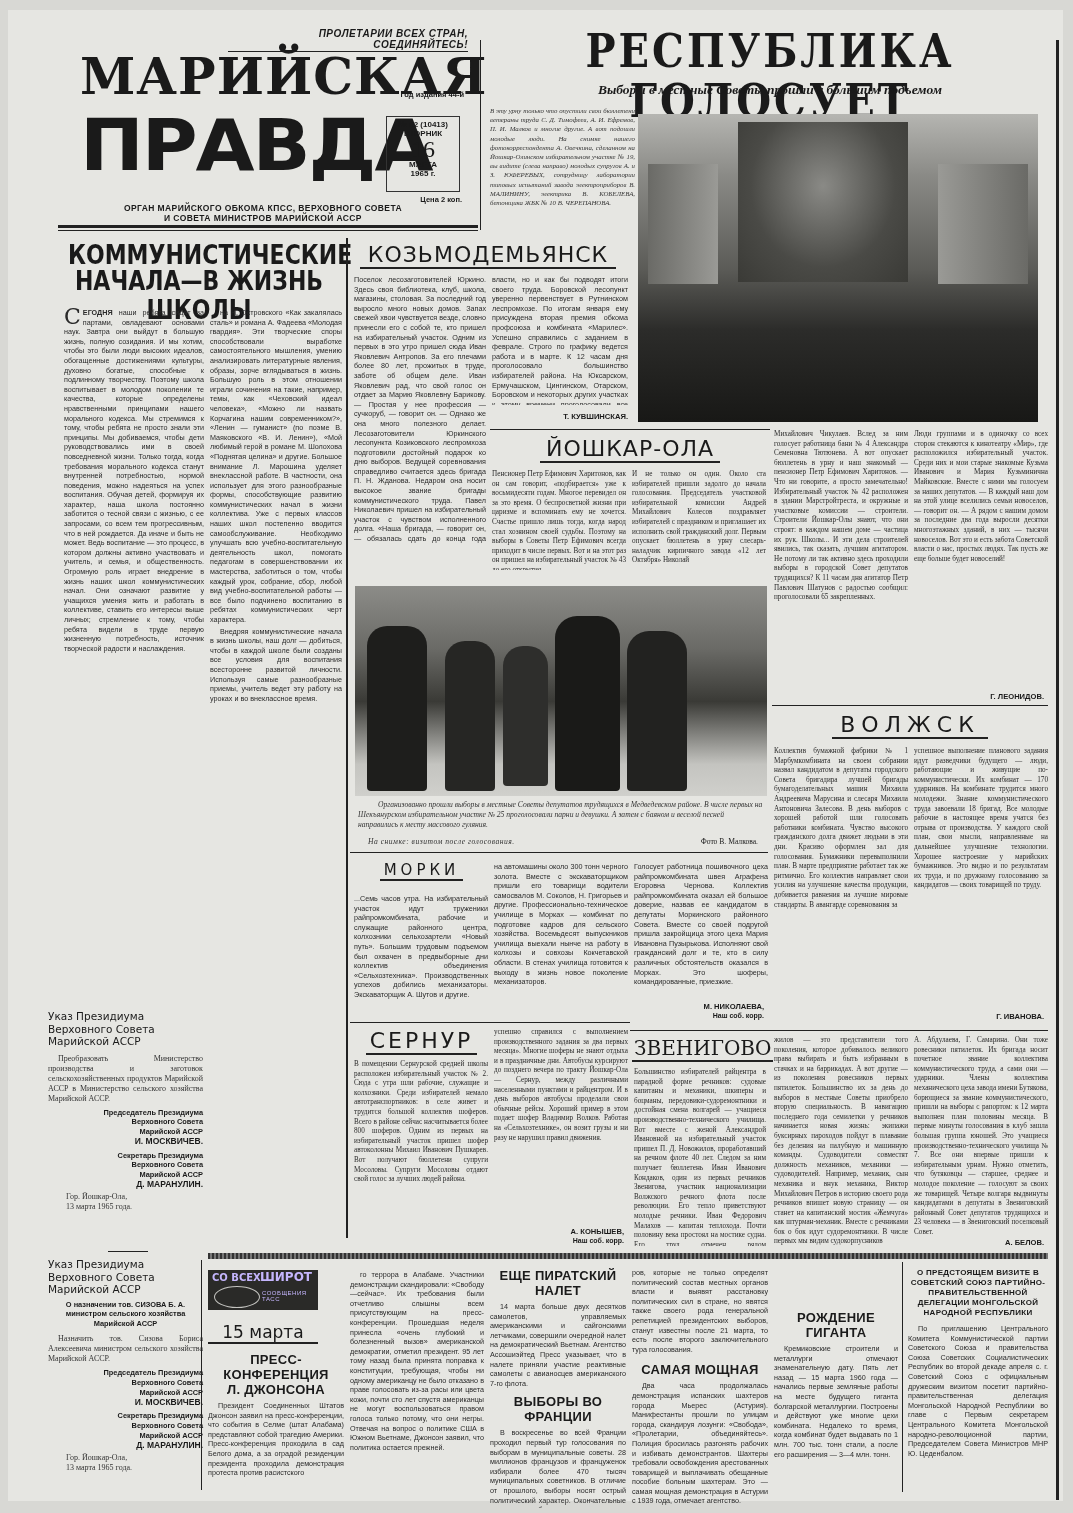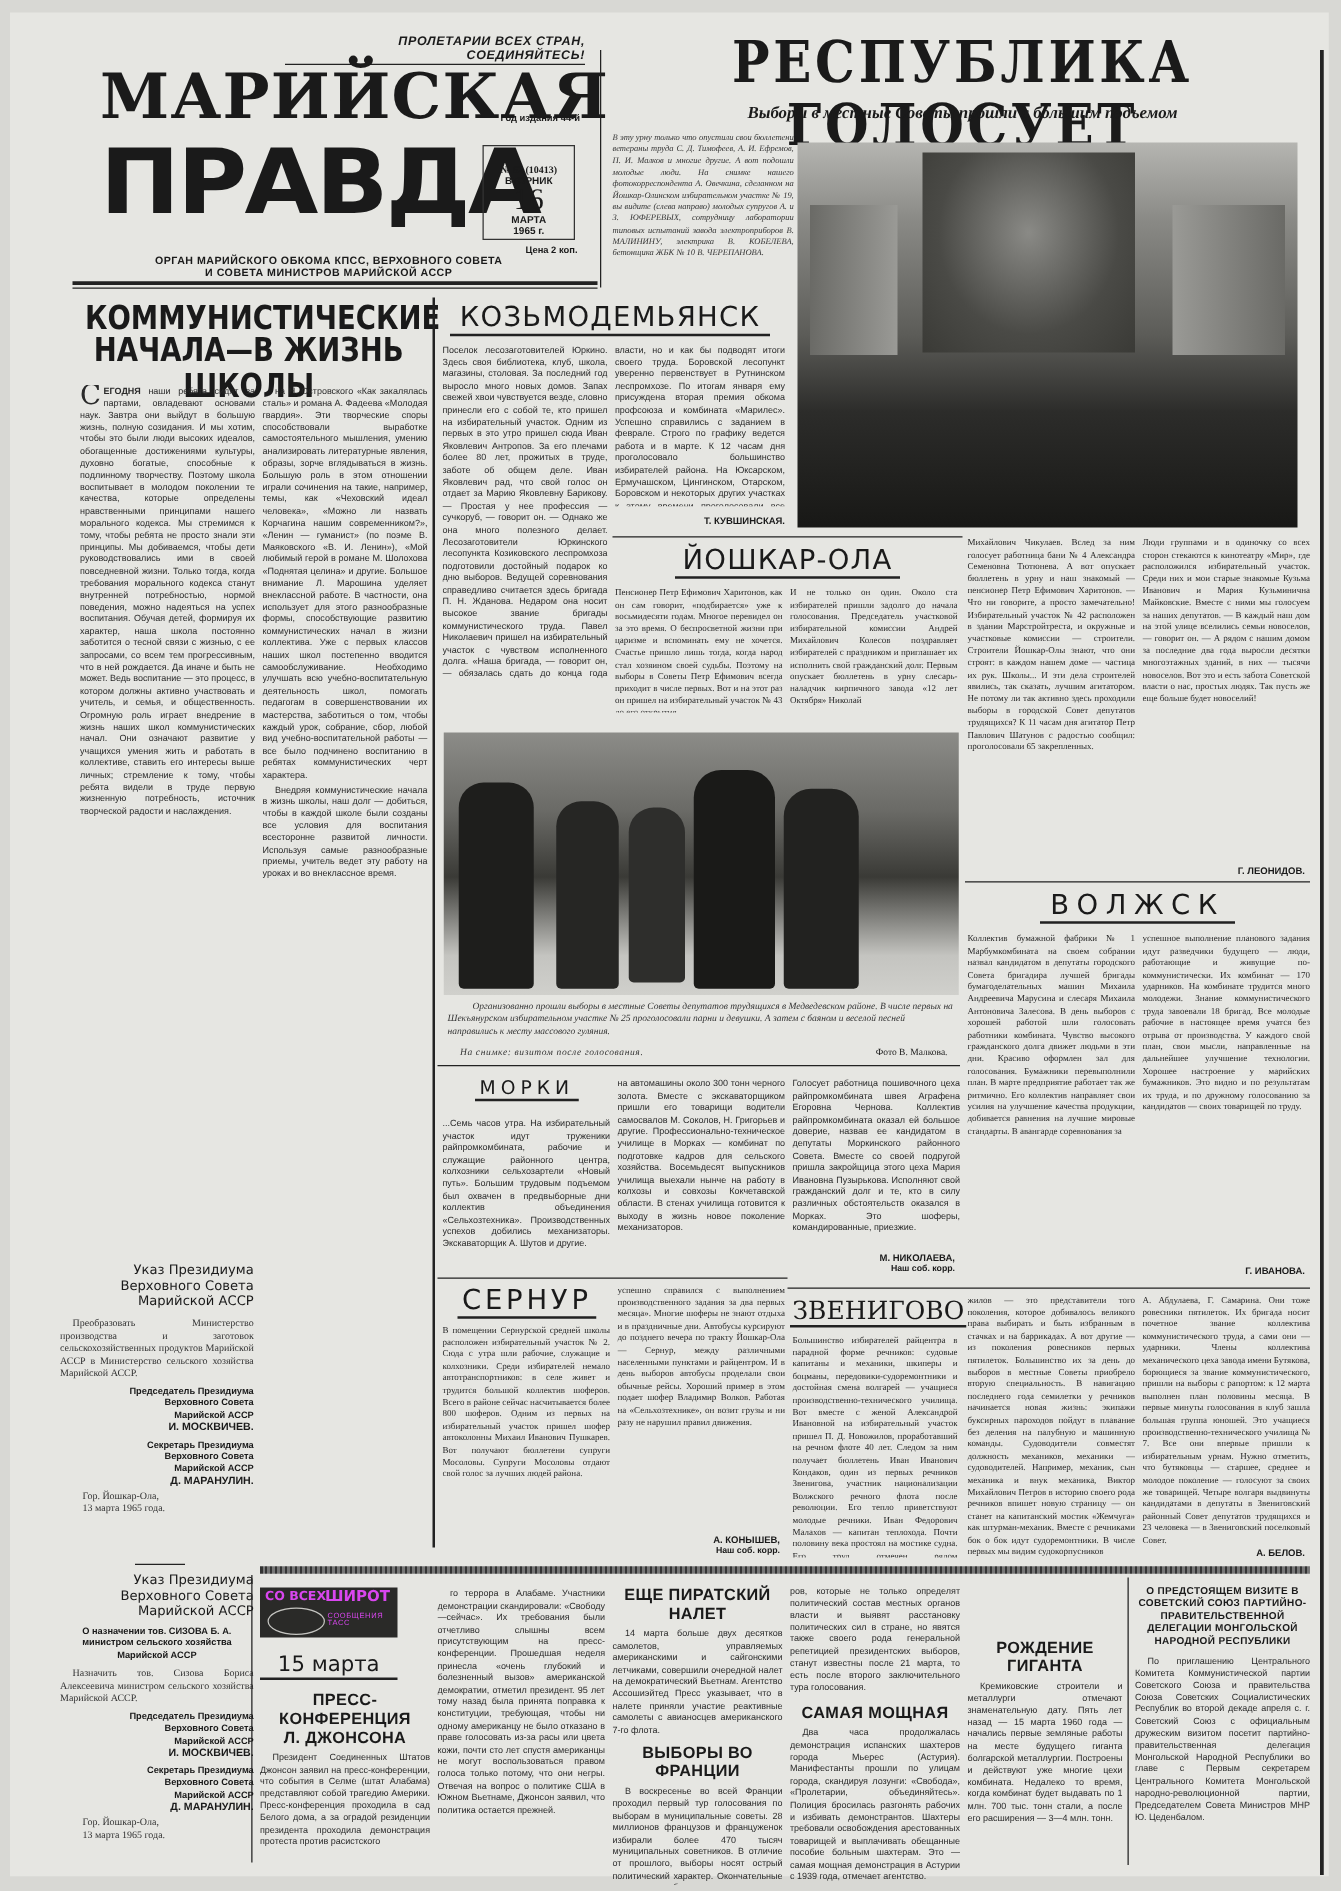--- a/index.html
+++ b/index.html
@@ -9,36 +9,36 @@
   .txt { font-size: 7.2px; line-height: 9.6px; text-align: justify; color: #2a2a2a; font-family: "Liberation Sans", sans-serif; }
   .txt p { text-indent: 10px; margin-bottom: 2px; }
   .serif { font-family: "Liberation Serif", serif; }
   .cond { font-family: "Liberation Sans", sans-serif; font-weight: bold; }
   .rule { position: absolute; background: #222; }
   .head-sans { font-family: "DejaVu Sans", sans-serif; font-weight: normal; letter-spacing: 1px; color: #1a1a1a; text-align: center; border-bottom: 2px solid #222; display: inline-block; }
   .photo { position: absolute; background: linear-gradient(180deg, #9a9a96 0%, #6e6e6a 45%, #2a2a28 70%, #1a1a18 100%); }
   .caption { font-style: italic; font-size: 7.6px; line-height: 10px; font-family: "Liberation Serif", serif; color: #333; }
   .sig { font-weight: bold; font-size: 7.6px; text-align: right; font-family: "Liberation Sans", sans-serif; }
   .small-head { font-family: "Liberation Sans", sans-serif; font-weight: bold; font-size: 13px; text-align: center; letter-spacing: .3px; }
-  .decree-title { font-family: "DejaVu Sans", sans-serif; font-size: 10.5px; line-height: 12.5px; text-align: right; }
+  .decree-title { font-family: "DejaVu Sans", sans-serif; font-size: 10.5px; line-height: 12.5px; text-align: left; }
   .decree-sub { font-family: "Liberation Sans", sans-serif; font-weight: bold; font-size: 7.4px; line-height: 9.6px; text-align: center; }
   .decree-sig { font-family: "Liberation Sans", sans-serif; font-weight: bold; font-size: 7.4px; line-height: 9.8px; text-align: right; }
   .decree-body { font-family: "Liberation Serif", serif; font-size: 8px; line-height: 10px; text-align: justify; color: #333; }
 </style>
 </head>
 <body>
 
 <div class="page">
 
   <div class="abs serif" style="left:220px;top:18px;width:240px;font-size:10px;font-style:italic;font-weight:bold;letter-spacing:.5px;text-align:right;font-family:'Liberation Sans',sans-serif;border-bottom:1px solid #222;padding-bottom:1px;">ПРОЛЕТАРИИ ВСЕХ СТРАН, СОЕДИНЯЙТЕСЬ!</div>
   <div class="abs" style="left:72px;top:40px;width:390px;font-family:'DejaVu Serif',serif;font-weight:bold;font-size:50px;line-height:54px;letter-spacing:1px;">МАРИЙСКАЯ</div>
   <div class="abs" style="left:72px;top:96px;width:300px;font-family:'DejaVu Sans',sans-serif;font-weight:bold;font-size:72px;line-height:78px;letter-spacing:-2px;transform:scaleX(1.06);transform-origin:left;">ПРАВДА</div>
   <div class="abs cond" style="left:378px;top:80px;width:78px;font-size:7.5px;text-align:right;">Год издания 44-й</div>
   <div class="abs" style="left:378px;top:106px;width:74px;height:76px;border:1px solid #333;text-align:center;">
-    <div class="cond" style="font-size:8px;margin-top:14px;font-family:Liberation Serif, serif;">№ 62 (10413)</div>
+    <div class="cond" style="font-size:8px;margin-top:3px;">№ 62 (10413)</div>
     <div class="cond" style="font-size:8px;">ВТОРНИК</div>
     <div class="serif" style="font-size:24px;line-height:22px;">16</div>
     <div class="cond" style="font-size:8px;">МАРТА</div>
     <div class="cond" style="font-size:8px;">1965 г.</div>
   </div>
   <div class="abs cond" style="left:378px;top:185px;width:76px;font-size:7.5px;text-align:right;">Цена 2 коп.</div>
   <div class="abs cond" style="left:90px;top:193px;width:330px;font-size:8.5px;text-align:center;letter-spacing:.4px;">ОРГАН МАРИЙСКОГО ОБКОМА КПСС, ВЕРХОВНОГО СОВЕТА</div>
   <div class="abs cond" style="left:90px;top:203px;width:330px;font-size:8.5px;text-align:center;letter-spacing:.4px;">И СОВЕТА МИНИСТРОВ МАРИЙСКОЙ АССР</div>
   <div class="rule" style="left:50px;top:215px;width:420px;height:3px;"></div>
   <div class="rule" style="left:50px;top:220px;width:420px;height:1px;"></div>
@@ -155,21 +155,21 @@
     <div class="decree-body" style="margin-top:6px;text-indent:10px;">Назначить тов. Сизова Бориса Алексеевича министром сельского хозяйства Марийской АССР.</div>
     <div class="decree-sig" style="margin-top:4px;padding-left:50px;">Председатель Президиума Верховного Совета Марийской АССР</div>
     <div class="decree-sig" style="font-size:8.5px;">И. МОСКВИЧЕВ.</div>
     <div class="decree-sig" style="margin-top:4px;padding-left:50px;">Секретарь Президиума Верховного Совета Марийской АССР</div>
     <div class="decree-sig" style="font-size:8.5px;">Д. МАРАНУЛИН.</div>
     <div class="decree-body" style="margin-top:2px;padding-left:18px;">Гор. Йошкар-Ола,</div>
     <div class="decree-body" style="padding-left:18px;">13 марта 1965 года.</div>
   </div>
   <div class="rule" style="left:193px;top:1250px;width:1px;height:230px;"></div>
 
-  <div class="abs" style="left:200px;top:1260px;width:110px;height:40px;background:#2a2a28;color:#d946ef;">
+  <div class="abs" style="left:200px;top:1260px;width:110px;height:40px;background:#2a2a28;color:#c4b5fd;">
     <span style="position:absolute;left:4px;top:2px;font-family:'DejaVu Sans',sans-serif;font-size:10px;font-weight:bold;">СО ВСЕХ</span>
     <span style="position:absolute;left:52px;top:0;font-family:'DejaVu Sans',sans-serif;font-size:12px;font-weight:bold;">ШИРОТ</span>
     <div style="position:absolute;left:6px;top:16px;width:46px;height:22px;border:1px solid #c4c4c0;border-radius:50%;"></div>
     <span style="position:absolute;left:54px;top:20px;font-family:'Liberation Sans',sans-serif;font-size:6px;letter-spacing:.5px;">СООБЩЕНИЯ ТАСС</span>
   </div>
   <div class="abs" style="left:200px;top:1312px;width:110px;font-family:'DejaVu Sans',sans-serif;font-size:17px;text-align:center;border-bottom:2px solid #222;">15 марта</div>
 
   <div class="abs" style="left:200px;top:1342px;width:136px;">
     <div class="small-head" style="padding:0 10px;">ПРЕСС-КОНФЕРЕНЦИЯ Л. ДЖОНСОНА</div>
     <div class="txt" style="margin-top:4px;text-indent:10px;height:120px;overflow:hidden;">Президент Соединенных Штатов Джонсон заявил на пресс-конференции, что события в Селме (штат Алабама) представляют собой трагедию Америки. Пресс-конференция проходила в сад Белого дома, а за оградой резиденции президента проходила демонстрация протеста против расистского</div>

